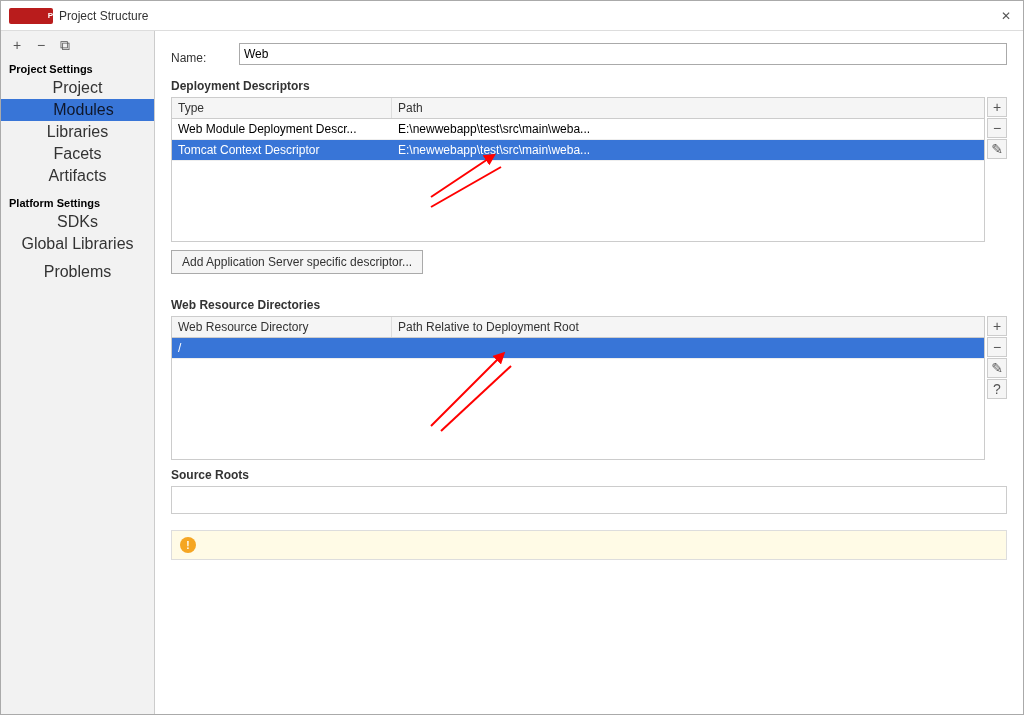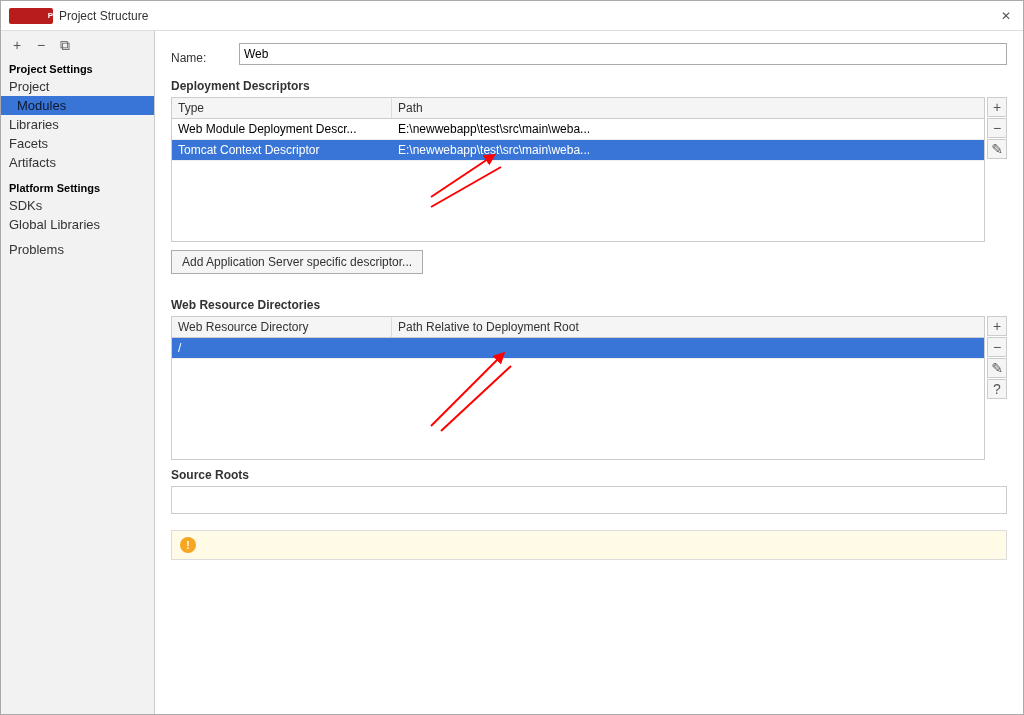--- a/index.html
+++ b/index.html
@@ -115,21 +115,22 @@
       padding: 4px 8px 2px 8px;
       color: #000;
     }
 
     .sidebar-item {
       display: flex;
       align-items: center;
       padding: 2px 4px;
       cursor: pointer;
       color: #333;
-      font-size: 13px;
+      font-size: 16px;
+      justify-content: center;
     }
 
     .sidebar-item.selected {
       background: #3875d7;
       color: #0f172a;
     }
 
     .sidebar-item.plain-link {
       padding: 2px 8px;
       cursor: pointer;

